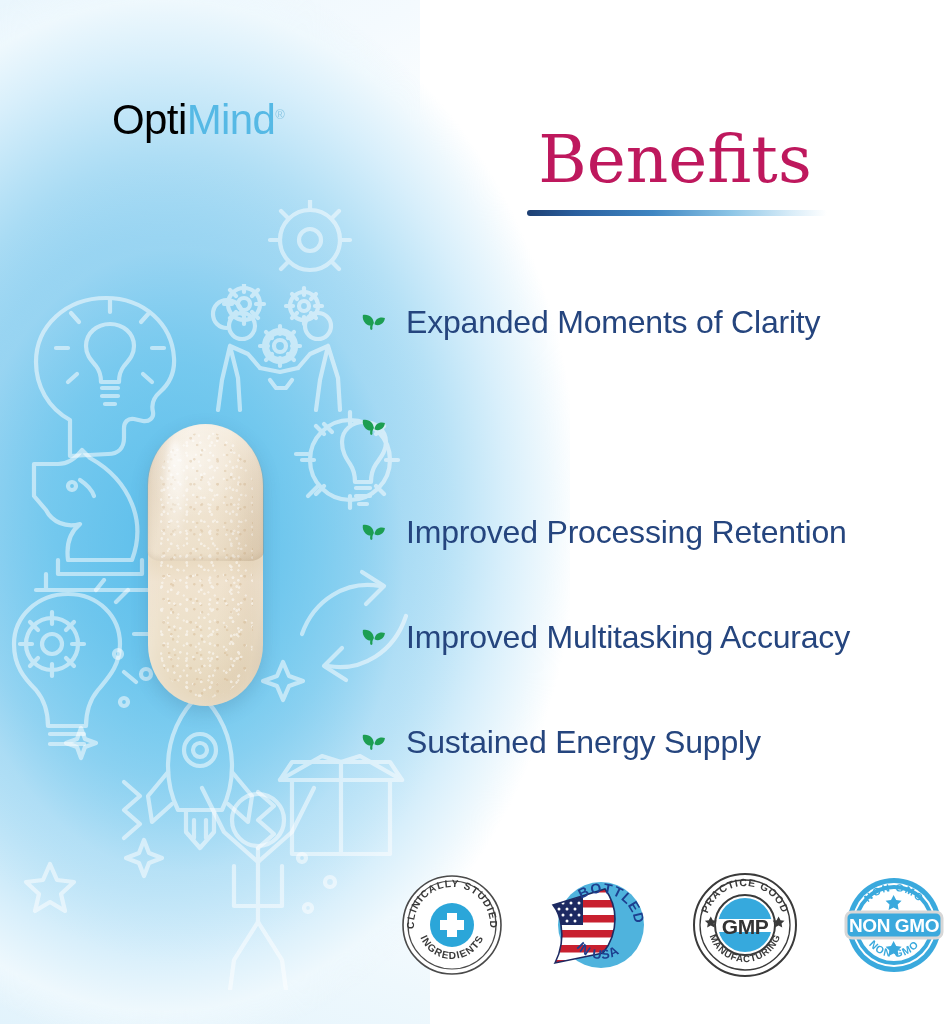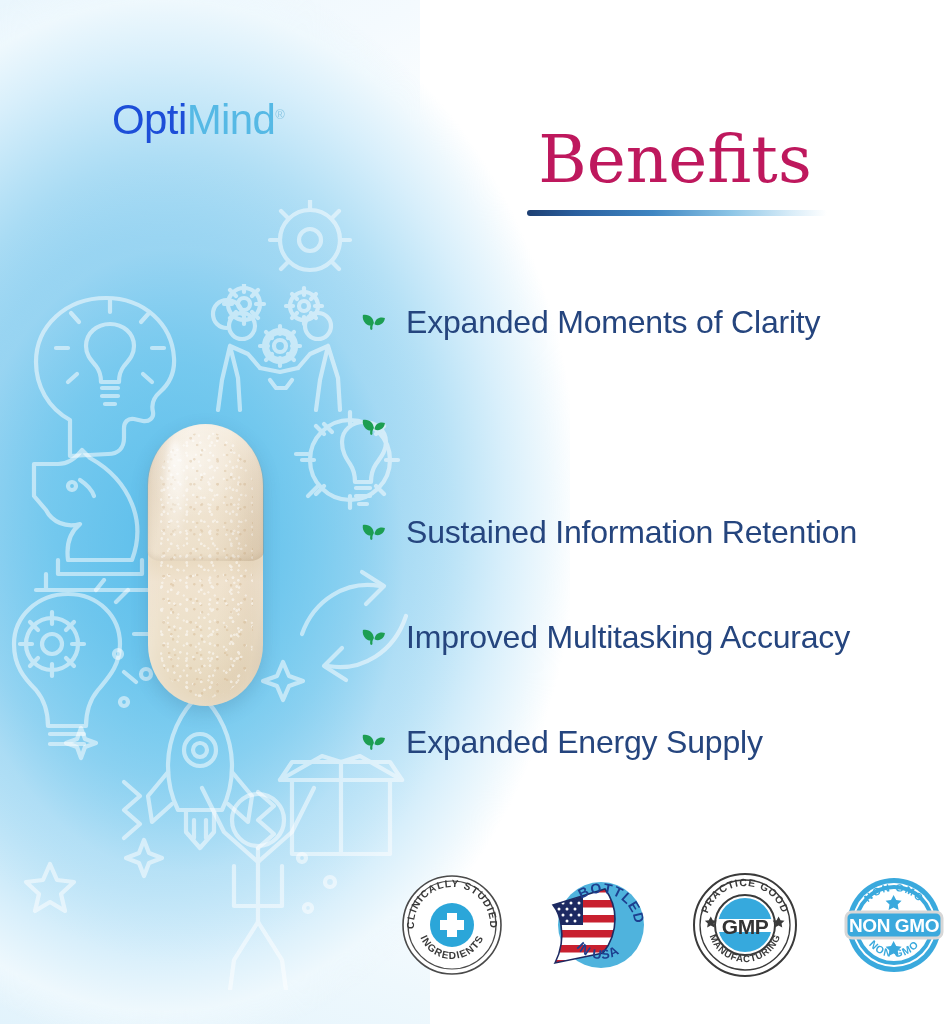--- a/index.html
+++ b/index.html
@@ -95,21 +95,21 @@
   .capsule-gloss{
     position:absolute;left:16%;top:6%;width:15%;height:40%;
     border-radius:50%;
     background:linear-gradient(180deg, rgba(255,255,255,.72), rgba(255,255,255,0));
     filter:blur(3px);
   }
 
   
   .logo{position:absolute;left:112px;top:96px;white-space:nowrap;
         font-size:42px;letter-spacing:-.6px;font-weight:400;}
-  .logo .opti{color:#1d4ed8;}
+  .logo .opti{color:#000000;}
   .logo .mind{color:#56b9e5;}
   .logo .reg{font-size:13px;vertical-align:super;color:#8fc9e4;}
 
   
   .heading{position:absolute;left:525px;top:127px;width:300px;text-align:center;
            font-family:"DejaVu Serif",serif;
            font-size:66px;font-weight:400;color:#be185d;letter-spacing:0px;line-height:1;}
   .heading-rule{position:absolute;left:527px;top:210px;width:300px;height:6px;border-radius:3px;
     background:linear-gradient(90deg,#1d3f72 0%,#2a5f9e 16%,#3f86c2 42%,#8cc5e6 68%,#d8ecf8 88%,#ffffff 100%);}
 
@@ -306,39 +306,39 @@
         <path fill="#1d9e52" d="M16.4 17.4c-.9 1.9-1.2 3.8-1 5.6.1.8-.5 1.4-1.2 1.4-.6 0-1.1-.5-1.2-1.1-.3-2.4.2-4.9 1.5-7.1.4-.6 1.2-.8 1.7-.4.5.4.6 1.1.2 1.6z"></path>
       </svg>
     </div>
 
     <div class="benefit">
       <svg class="leaf" viewBox="0 0 32 32">
         <path fill="#1d9e52" d="M15.5 19.5C13.2 20.2 10.4 19.6 8.3 17.8 5.7 15.6 4.6 12 5.2 8.6c3.3-.8 6.9.2 9.2 2.6 1.9 2 2.6 4.6 2.1 6.9z"></path>
         <path fill="#1d9e52" d="M17.6 18.4c.1-2.2 1.2-4.4 3.2-5.8 2.3-1.6 5.3-1.9 7.9-.9-.2 2.8-1.8 5.4-4.3 6.8-2.2 1.2-4.7 1.3-6.8-.1z"></path>
         <path fill="#1d9e52" d="M16.4 17.4c-.9 1.9-1.2 3.8-1 5.6.1.8-.5 1.4-1.2 1.4-.6 0-1.1-.5-1.2-1.1-.3-2.4.2-4.9 1.5-7.1.4-.6 1.2-.8 1.7-.4.5.4.6 1.1.2 1.6z"></path>
       </svg>
-      <span class="benefit-text">Sustained Information Retention</span>
+      <span class="benefit-text">Improved Processing Retention</span>
     </div>
 
     <div class="benefit">
       <svg class="leaf" viewBox="0 0 32 32">
         <path fill="#1d9e52" d="M15.5 19.5C13.2 20.2 10.4 19.6 8.3 17.8 5.7 15.6 4.6 12 5.2 8.6c3.3-.8 6.9.2 9.2 2.6 1.9 2 2.6 4.6 2.1 6.9z"></path>
         <path fill="#1d9e52" d="M17.6 18.4c.1-2.2 1.2-4.4 3.2-5.8 2.3-1.6 5.3-1.9 7.9-.9-.2 2.8-1.8 5.4-4.3 6.8-2.2 1.2-4.7 1.3-6.8-.1z"></path>
         <path fill="#1d9e52" d="M16.4 17.4c-.9 1.9-1.2 3.8-1 5.6.1.8-.5 1.4-1.2 1.4-.6 0-1.1-.5-1.2-1.1-.3-2.4.2-4.9 1.5-7.1.4-.6 1.2-.8 1.7-.4.5.4.6 1.1.2 1.6z"></path>
       </svg>
       <span class="benefit-text">Improved Multitasking Accuracy</span>
     </div>
 
     <div class="benefit">
       <svg class="leaf" viewBox="0 0 32 32">
         <path fill="#1d9e52" d="M15.5 19.5C13.2 20.2 10.4 19.6 8.3 17.8 5.7 15.6 4.6 12 5.2 8.6c3.3-.8 6.9.2 9.2 2.6 1.9 2 2.6 4.6 2.1 6.9z"></path>
         <path fill="#1d9e52" d="M17.6 18.4c.1-2.2 1.2-4.4 3.2-5.8 2.3-1.6 5.3-1.9 7.9-.9-.2 2.8-1.8 5.4-4.3 6.8-2.2 1.2-4.7 1.3-6.8-.1z"></path>
         <path fill="#1d9e52" d="M16.4 17.4c-.9 1.9-1.2 3.8-1 5.6.1.8-.5 1.4-1.2 1.4-.6 0-1.1-.5-1.2-1.1-.3-2.4.2-4.9 1.5-7.1.4-.6 1.2-.8 1.7-.4.5.4.6 1.1.2 1.6z"></path>
       </svg>
-      <span class="benefit-text">Expanded Energy Supply</span>
+      <span class="benefit-text">Sustained Energy Supply</span>
     </div>
   </div>
 
   <div class="badges">
 
     <div class="badge">
       <svg viewBox="0 0 108 108" width="108" height="108">
         <defs>
           <path id="csTop" d="M16,54 a38,38 0 0,1 76,0"></path>
           <path id="csBot" d="M20,54 a34,34 0 0,0 68,0"></path>

